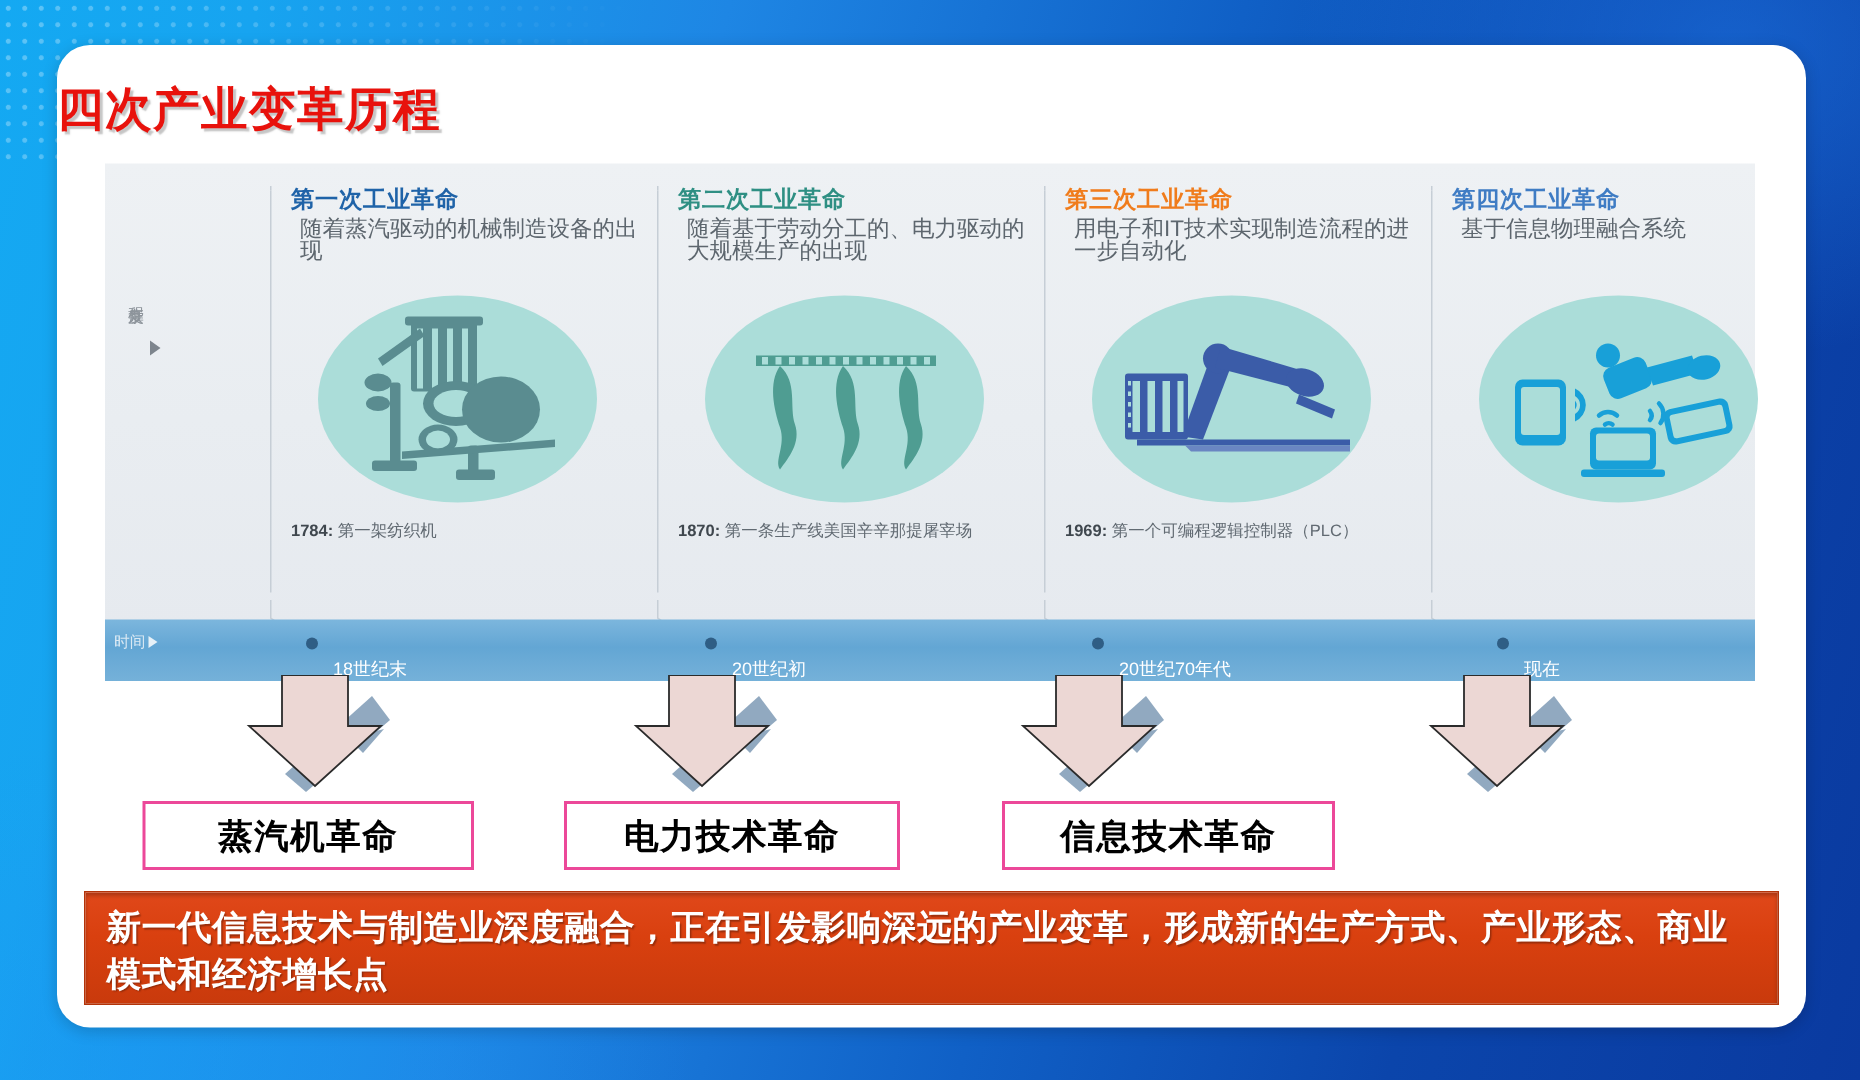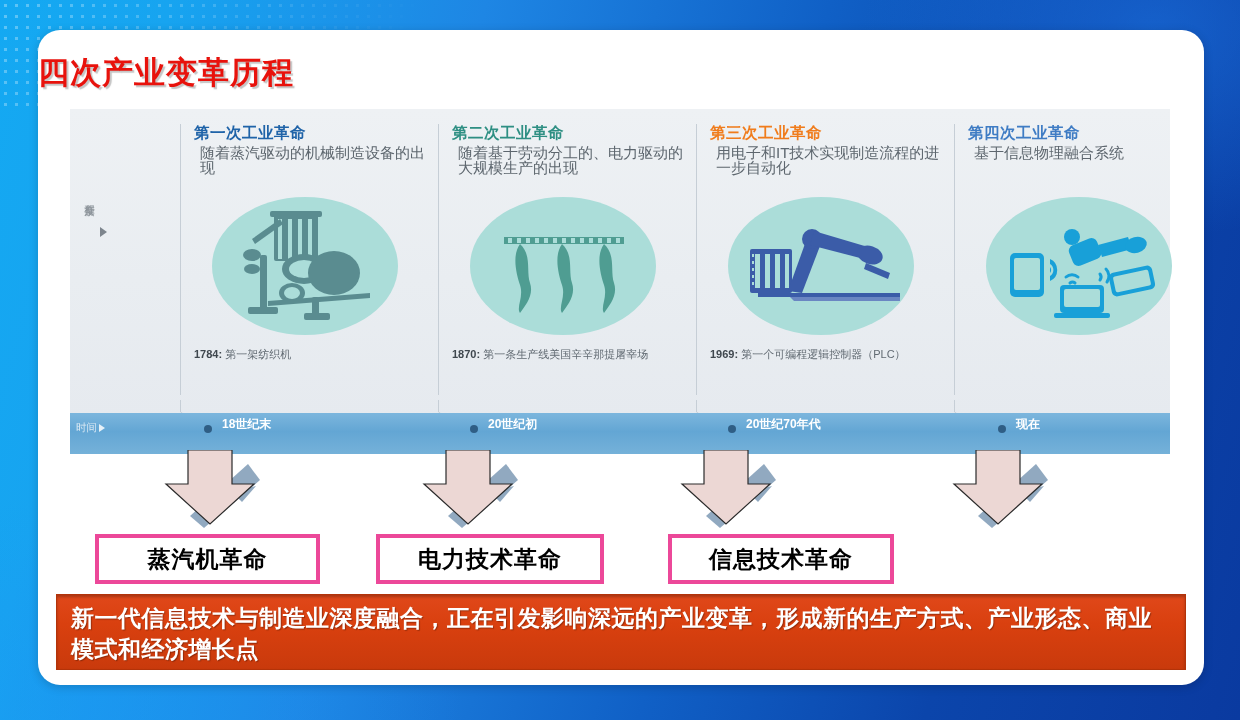--- a/index.html
+++ b/index.html
@@ -175,23 +175,23 @@
     display: inline-block;
     width: 0; height: 0;
     margin-left: 2px;
     border-left: 6px solid #e6f1f8;
     border-top: 4px solid transparent;
     border-bottom: 4px solid transparent;
     vertical-align: middle;
   }
   .tl-item {
     position: absolute;
-    top: 3px;
+    top: 25px;
     font-size: 12px;
-    font-weight: bold;
+    font-weight: normal;
     color: #ffffff;
     white-space: nowrap;
   }
   .tl-dot {
     position: absolute;
     top: 12px;
     width: 8px; height: 8px;
     border-radius: 50%;
     background: #2f5e85;
   }
@@ -202,21 +202,21 @@
     top: 420px;
     width: 112px; height: 78px;
   }
   .arrow-wrap svg { display:block; }
 
   
   .res-box {
     position: absolute;
     top: 504px;
     height: 42px;
-    border: 4px solid #ec4899;
+    border: 2px solid #ec4899;
     background: #ffffff;
     color: #000000;
     font-size: 23px;
     font-weight: bold;
     letter-spacing: 1px;
     display: flex;
     align-items: center;
     justify-content: center;
     white-space: nowrap;
   }

